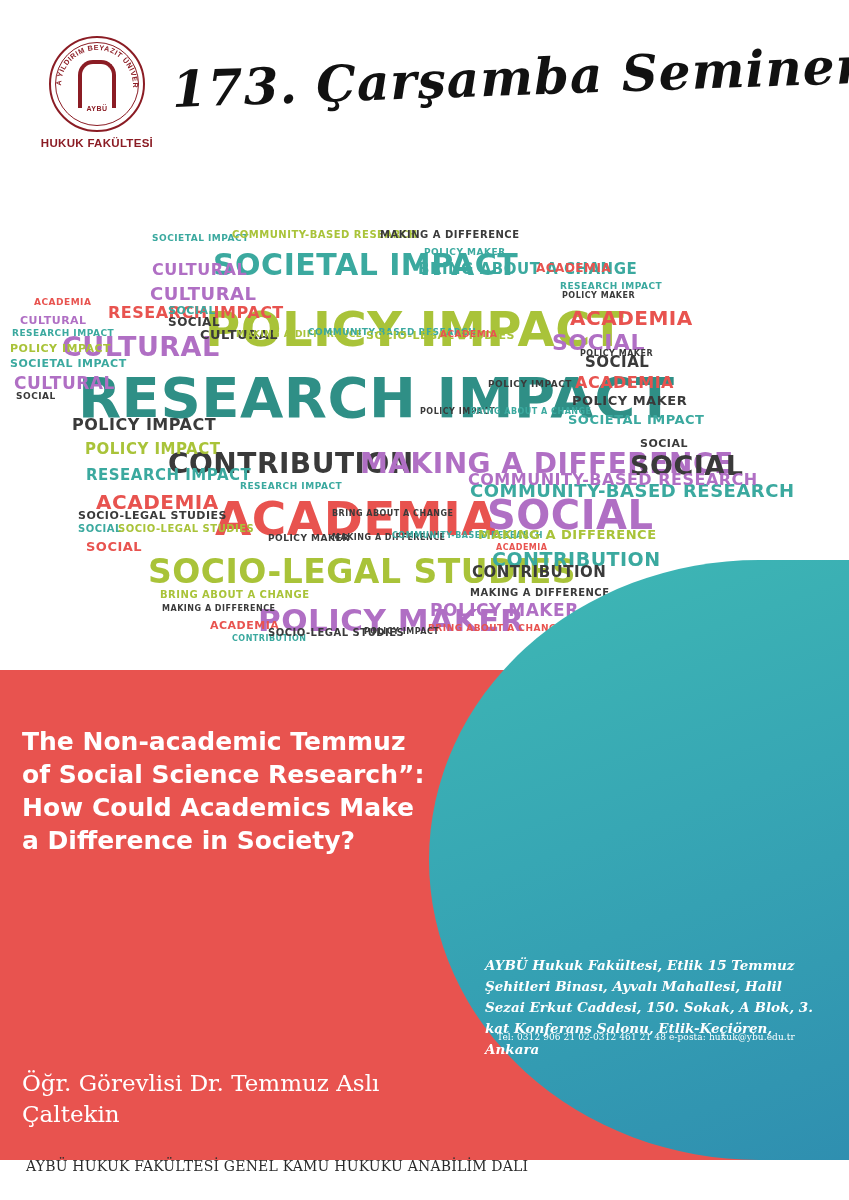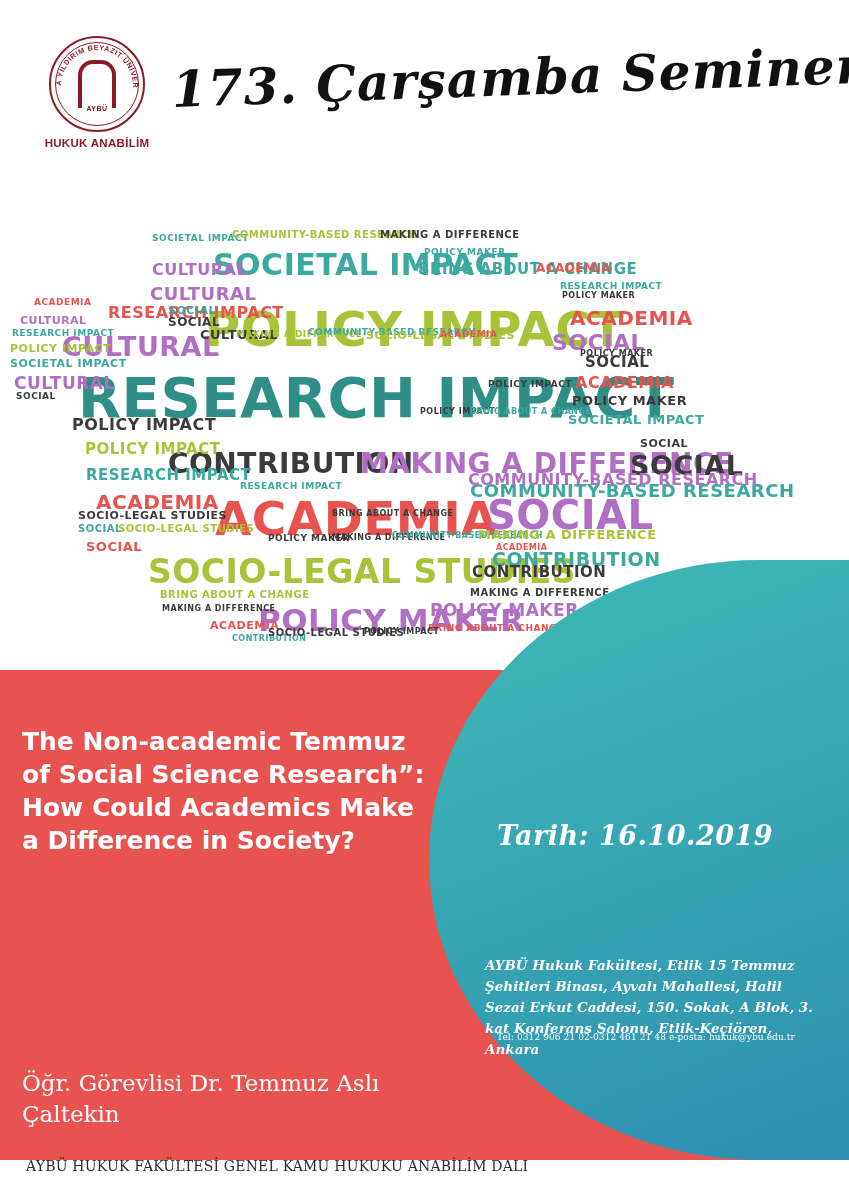--- a/index.html
+++ b/index.html
@@ -214,21 +214,21 @@
             <path id="arcTop" d="M 12,50 A 36,36 0 0 1 84,50"></path>
           </defs>
           <text font-size="7.2" font-family="Liberation Sans, sans-serif" fill="#8b1c24" font-weight="bold" letter-spacing="0.6">
             <textPath href="#arcTop" startOffset="50%" text-anchor="middle">ANKARA YILDIRIM BEYAZIT ÜNİVERSİTESİ</textPath>
           </text>
         </svg>
       </div>
       <div class="arch"></div>
       <div class="aybu">AYBÜ</div>
     </div>
-    <div class="logo-caption">HUKUK ANABİLİM</div>
+    <div class="logo-caption">HUKUK FAKÜLTESİ</div>
   </div>
 
   <div class="seminar-title">173. Çarşamba Semineri</div>
 </div>
 
 <div class="wordcloud" id="wordcloud">
     <span class="w" style="left: 78px; top: 160px; font-size: 56px; color: rgb(47, 143, 134);">RESEARCH IMPACT</span>
     <span class="w" style="left: 205px; top: 95px; font-size: 48px; color: rgb(169, 195, 57);">POLICY IMPACT</span>
     <span class="w" style="left: 215px; top: 285px; font-size: 47px; color: rgb(232, 83, 79);">ACADEMIA</span>
     <span class="w" style="left: 148px; top: 345px; font-size: 33px; color: rgb(169, 195, 57);">SOCIO-LEGAL STUDIES</span>
@@ -306,17 +306,16 @@
   </div>
 
 <div class="panel-red"></div>
 <div class="panel-teal"></div>
 
 <div class="talk-title">The Non-academic Temmuz of Social Science Research”: How Could Academics Make a Difference in Society?</div>
 <div class="speaker">Öğr. Görevlisi Dr. Temmuz Aslı Çaltekin</div>
 <div class="footer-note">AYBÜ HUKUK FAKÜLTESİ GENEL KAMU HUKUKU ANABİLİM DALI</div>
 
 <div class="date-block">
-  <div>Tarih: 16.10.2019</div>
 </div>
 
 <div class="address">AYBÜ Hukuk Fakültesi, Etlik 15 Temmuz Şehitleri Binası, Ayvalı Mahallesi, Halil Sezai Erkut Caddesi, 150. Sokak, A Blok, 3. kat Konferans Salonu, Etlik-Keçiören, Ankara</div>
 <div class="contact">Tel: 0312 906 21 02-0312 461 21 48  e-posta: hukuk@ybu.edu.tr</div>
 
 </body></html>

